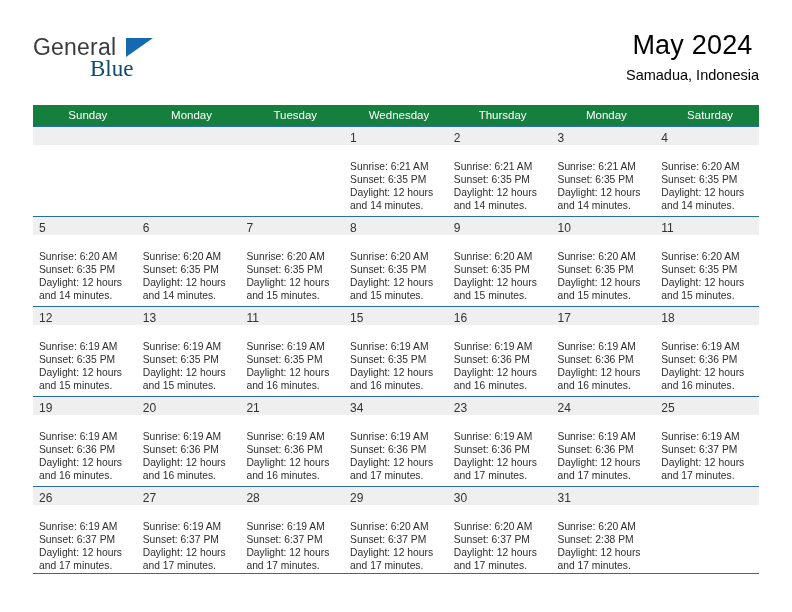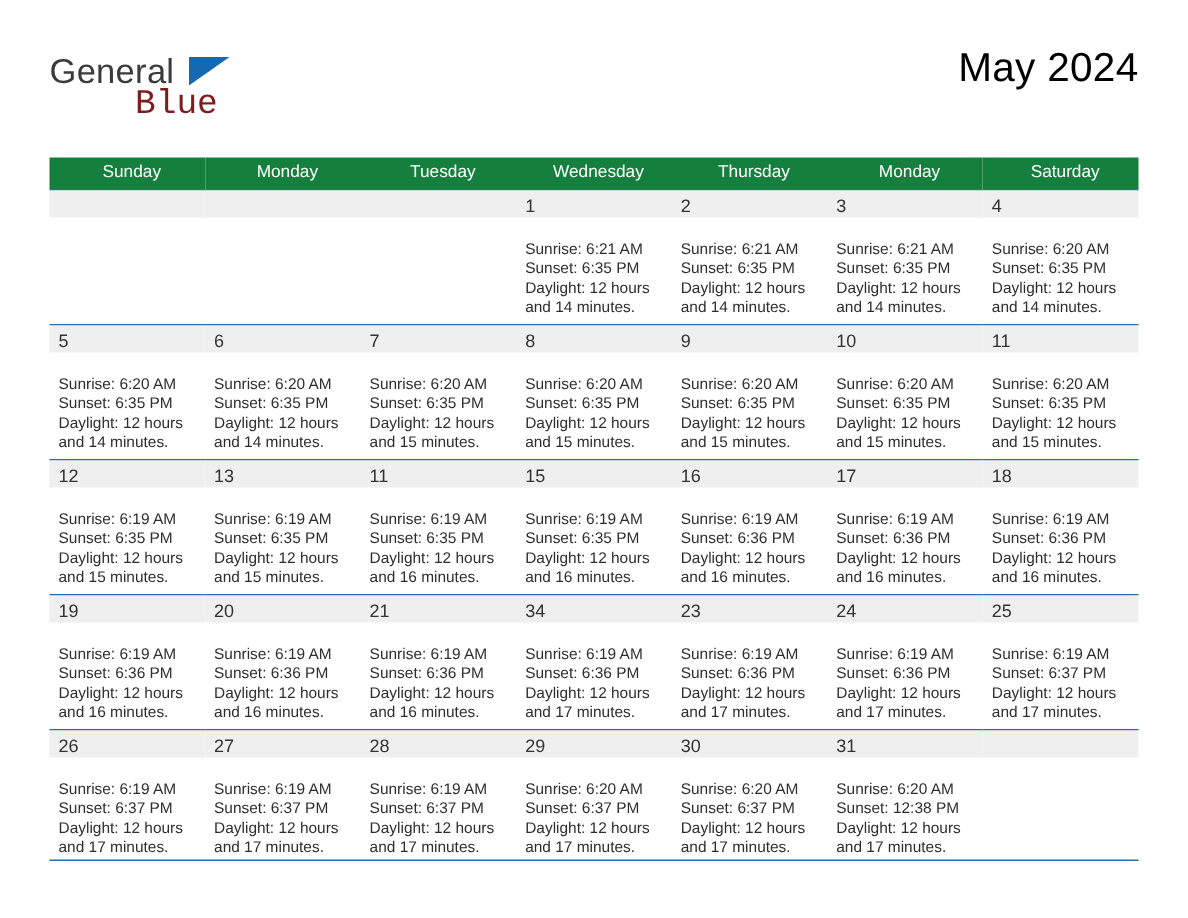--- a/index.html
+++ b/index.html
@@ -52,22 +52,22 @@
     width: 0;
     height: 0;
     border-left: 27px solid #1569b0;
     border-bottom: 19px solid transparent;
   }
   .brand-blue {
     position: absolute;
     left: 57px;
     top: 22px;
     font-size: 23px;
-    color: #7f1d1d;
-    font-family: Liberation Mono, monospace;
+    color: #0c4a6e;
+    font-family: Liberation Serif, serif;
   }
 
   .title-block {
     position: absolute;
     right: 0;
     top: 0;
     text-align: right;
   }
   .cal-title {
     font-size: 27px;
@@ -157,20 +157,21 @@
   <div class="header">
 
     <div class="brand">
       <span class="brand-general">General</span>
       <span class="brand-triangle"></span>
       <span class="brand-blue">Blue</span>
     </div>
 
     <div class="title-block">
       <div class="cal-title">May 2024</div>
+      <div class="cal-subtitle">Samadua, Indonesia</div>
     </div>
 
   </div>
 
   <table class="calendar">
     <thead>
       <tr>
         <th>Sunday</th>
         <th>Monday</th>
         <th>Tuesday</th>
@@ -533,21 +534,21 @@
                 <div class="info-line">Daylight: 12 hours</div>
                 <div class="info-line">and 17 minutes.</div>
               </div>
             </div>
           </td>
           <td>
             <div class="cell">
               <div class="daynum-bar"><span class="daynum">31</span></div>
               <div class="cell-body">
                 <div class="info-line">Sunrise: 6:20 AM</div>
-                <div class="info-line">Sunset: 12:38 PM</div>
+                <div class="info-line">Sunset: 2:38 PM</div>
                 <div class="info-line">Daylight: 12 hours</div>
                 <div class="info-line">and 17 minutes.</div>
               </div>
             </div>
           </td>
           <td>
             <div class="cell empty">
               <div class="daynum-bar"><span class="daynum"></span></div>
             </div>
           </td>

